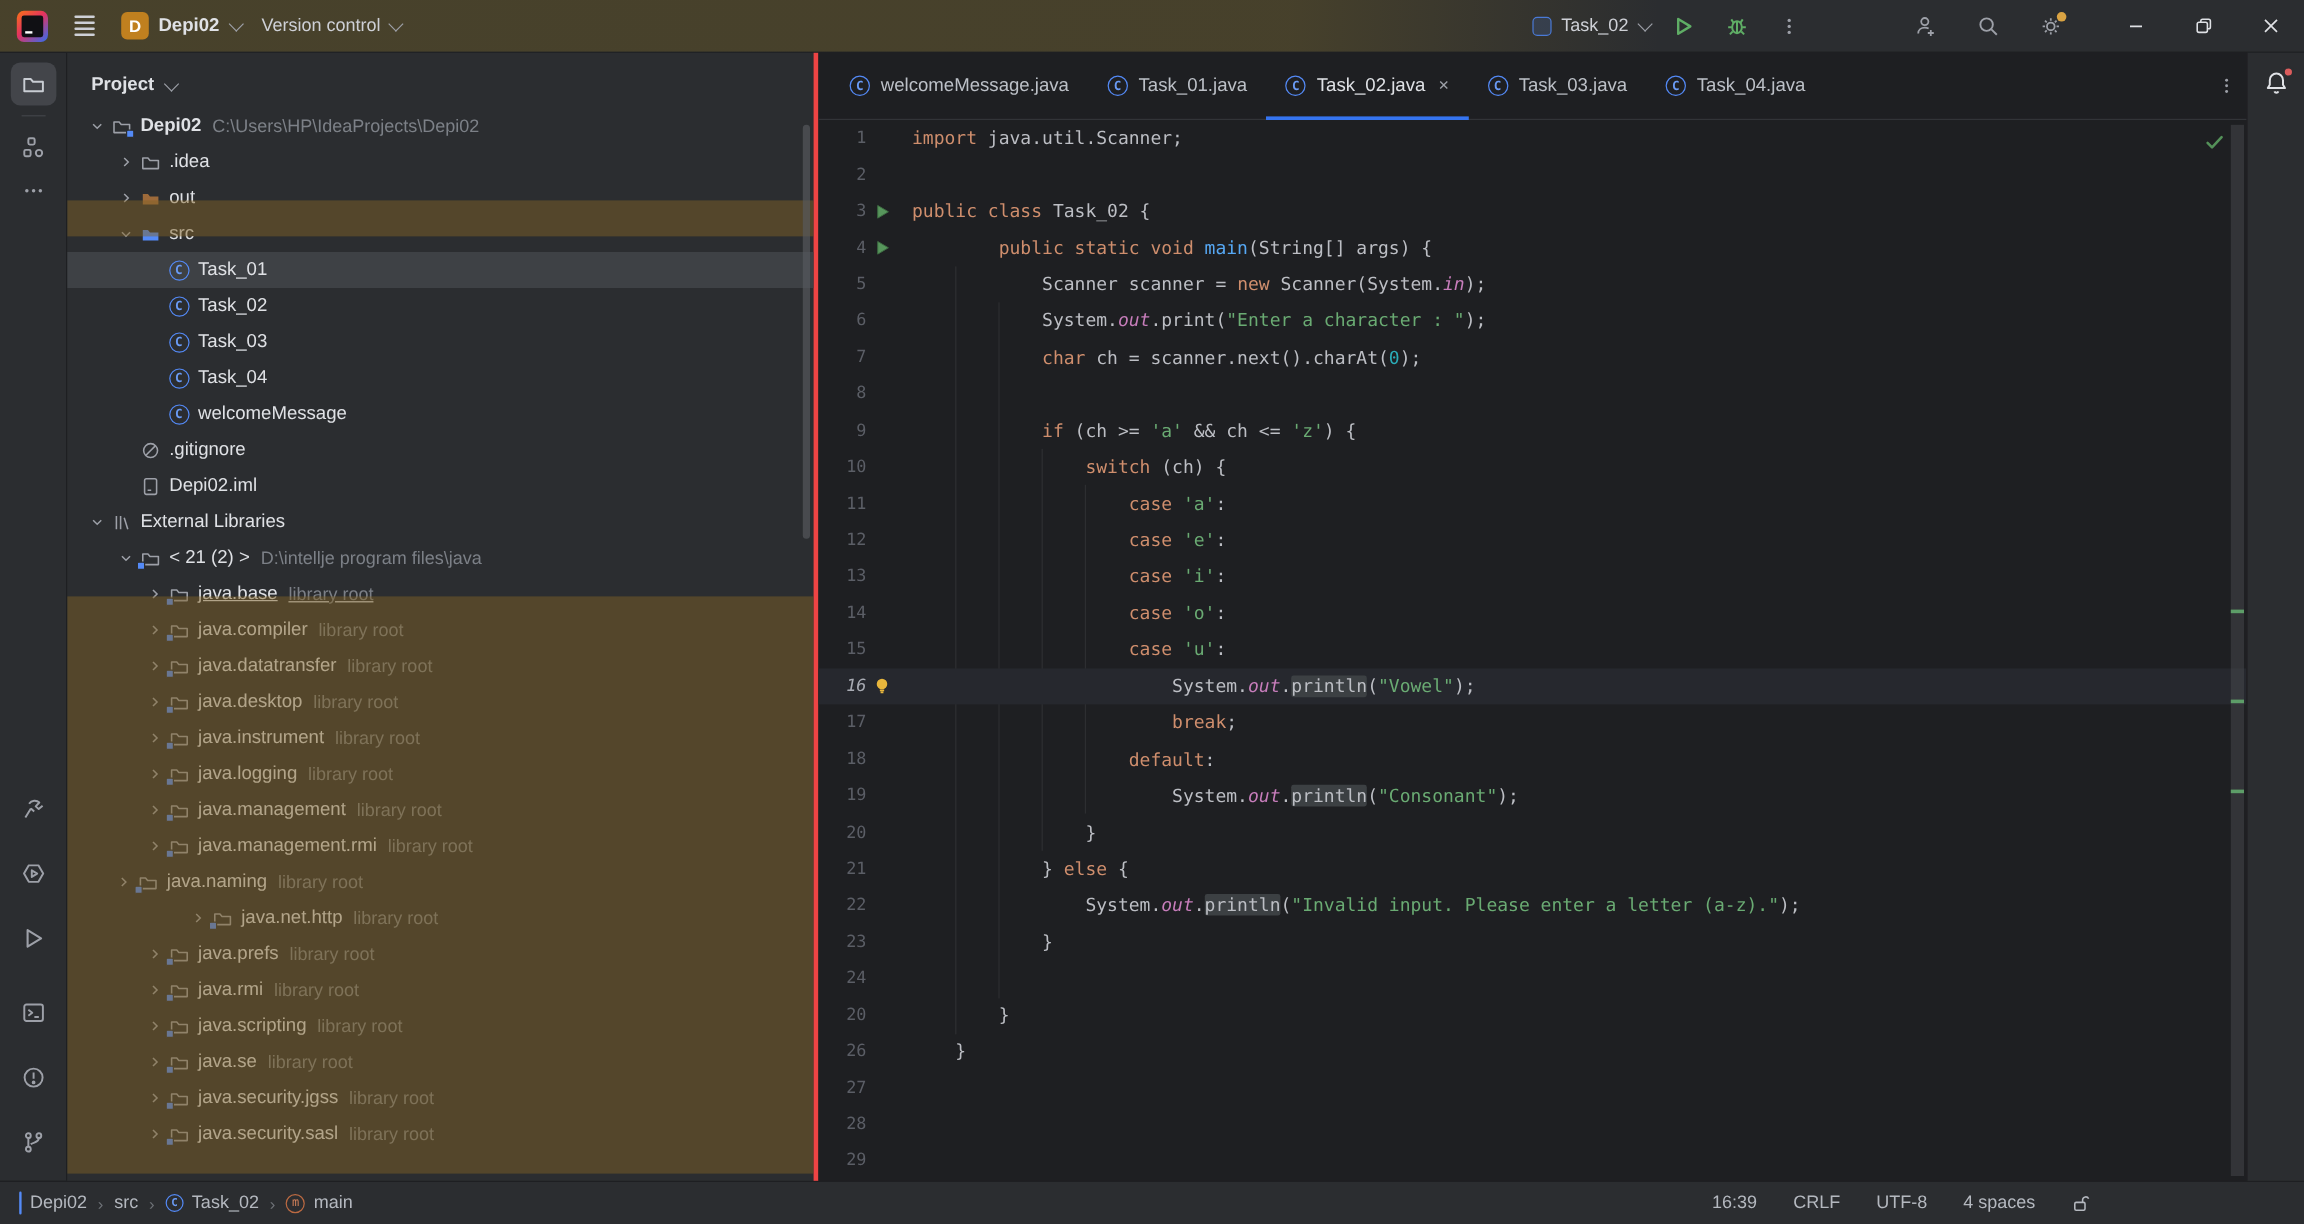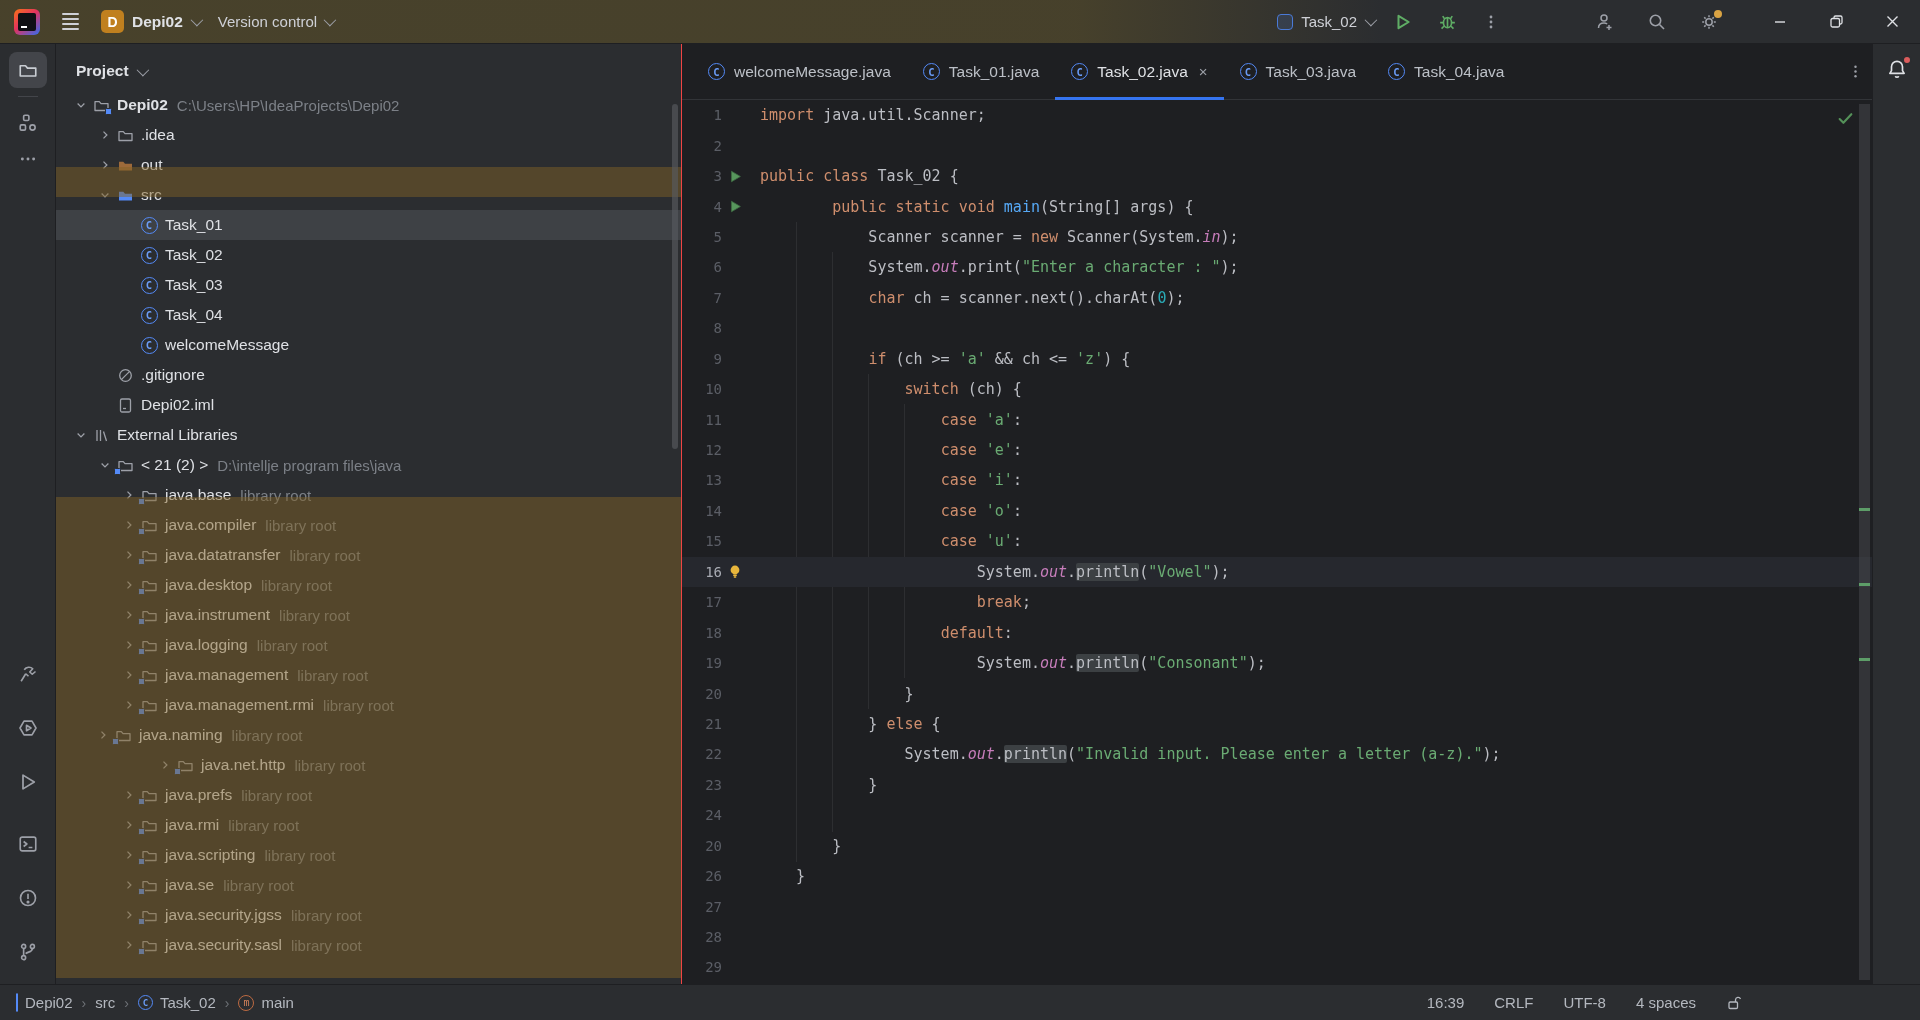--- a/index.html
+++ b/index.html
@@ -42,21 +42,21 @@
   
   .stripe { width:56px; background:#2b2d30; border-right:1px solid #1e1f22; display:flex; flex-direction:column; align-items:center; padding:8px 0 14px;}
   .st-ic { width:38px; height:36px; display:flex; align-items:center; justify-content:center; border-radius:8px; cursor:pointer; color:#9da0a8;}
   .st-ic.active { background:#43454a; }
   .st-div { width:20px; height:1px; background:#43454a; margin:8px 0;}
   .st-gap { flex:1; }
   .st-bottom { display:flex; flex-direction:column; gap:18px; }
   .st-bottom2 { display:flex; flex-direction:column; gap:18px; margin-top:26px;}
 
   
-  .panel { width:626px; background:#2b2d30; border-right:1px solid #ef4444; position:relative; overflow:hidden;}
+  .panel { width:626px; background:#2b2d30; border-right:4px solid #ef4444; position:relative; overflow:hidden;}
   .panel-header { padding:18px 0 10px 20px; display:flex; align-items:center; gap:8px; cursor:pointer;}
   .panel-title { font-size:15.5px; font-weight:700; color:#dfe1e5;}
   .tree { position:relative; }
   .trow { height:30px; display:flex; align-items:center; font-size:15.5px; color:#dfe1e5; cursor:pointer; white-space:nowrap;}
   .trow.selected { background:#3e4145; }
   .tchev { width:22px; display:flex; justify-content:center; align-items:center; flex:0 0 22px; color:#9da0a8;}
   .tico { width:18px; height:18px; margin-right:7px; display:flex; align-items:center; justify-content:center; flex:0 0 18px; position:relative;}
   .tlabel.bold { font-weight:700; }
   .tsub { color:#7c8087; margin-left:9px; font-size:15px;}
   .cls-ic { width:17px; height:17px; border:1.5px solid #548af7; border-radius:50%; color:#6a9bf5; font-size:10.5px; font-weight:700;
@@ -74,21 +74,21 @@
   .tab.active { color:#dfe1e5;}
   .tab.active::after { content:""; position:absolute; left:0; right:0; bottom:-1px; height:3px; background:#3574f0;}
   .tab .x { color:#9da0a8; font-size:15px; margin-left:2px;}
   .tab-sp { flex:1;}
   .kebab { width:34px; display:flex; align-items:center; justify-content:center; color:#9da0a8; cursor:pointer; font-size:17px; letter-spacing:0;}
 
   .code-area { flex:1; position:relative; overflow:hidden; font-family:"DejaVu Sans Mono",monospace;}
   .code-line { height:30.45px; display:flex; align-items:center; position:relative; font-size:15px; color:#bcbec4;}
   .code-line.current { background:#26282e;}
   .lnum { width:40px; flex:0 0 40px; text-align:right; font-size:14px; color:#5b5e66; cursor:pointer;}
-  .code-line.current .lnum { color:#a8abb3;}
+  .code-line.current .lnum { color:#a8abb3;font-style:italic;}
   .gslot { width:26px; flex:0 0 26px; display:flex; align-items:center; justify-content:center;}
   .ltext { white-space:pre; margin-left:12px;}
   .c-k { color:#cf8e6d;} .c-s { color:#6aab73;} .c-n { color:#2aacb8;}
   .c-m { color:#56a8f5;} .c-f { color:#c77dbb; font-style:italic;}
   .c-u { color:#bcbec4; background:#3c4043; border-radius:2px;}
   .guide { position:absolute; width:1px; background:rgba(255,255,255,.07); z-index:0;}
   .check { position:absolute; top:10px; right:18px; z-index:3;}
   .vscroll { position:absolute; right:2px; top:4px; bottom:4px; width:11px; z-index:3; cursor:pointer;}
   .vthumb { position:absolute; left:0; right:0; top:0; height:100%; background:#47494d; opacity:.5; }
   .vtick { position:absolute; left:0; right:0; height:3px; background:#5d9d68; z-index:4;}
@@ -412,21 +412,21 @@
             </span>
             <span class="tico">
               <svg width="17" height="17" viewBox="0 0 17 17" stroke="#9da0a8" stroke-width="1.3" fill="none">
                 <path d="M2 5 v8.5 h13 v-6.8 h-7 l-1.7-2 h-4.3 z" stroke-linejoin="round"></path>
               </svg>
               <span class="badge bl"></span>
             </span>
             <span class="tlabel">&lt; 21 (2) &gt;</span>
             <span class="tsub">D:\intellje program files\java</span>
           </div>
-          <div class="trow" style="padding-left: 62px;">
+          <div class="trow" style="padding-left: 62px; text-decoration: underline;">
             <span class="tchev">
               <svg width="12" height="12" viewBox="0 0 16 16" stroke="#9da0a8" stroke-width="1.7" fill="none">
                 <path d="M6 3.5 l4.5 4.5 L6 12.5"></path>
               </svg>
             </span>
             <span class="tico">
               <svg width="17" height="17" viewBox="0 0 17 17" stroke="#9da0a8" stroke-width="1.3" fill="none">
                 <path d="M2 5 v8.5 h13 v-6.8 h-7 l-1.7-2 h-4.3 z" stroke-linejoin="round"></path>
               </svg>
               <span class="badge bl"></span>

